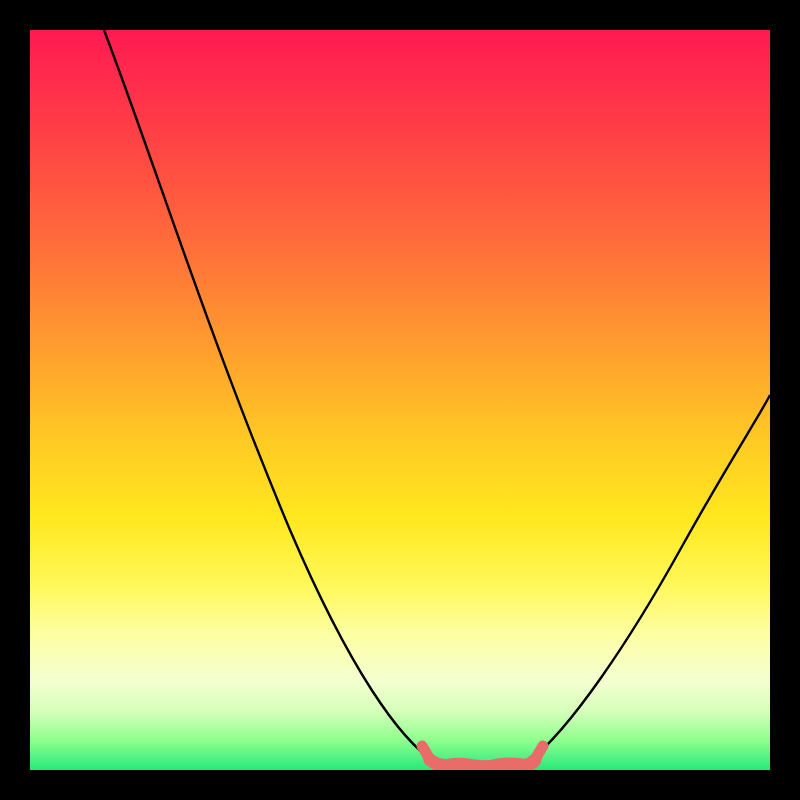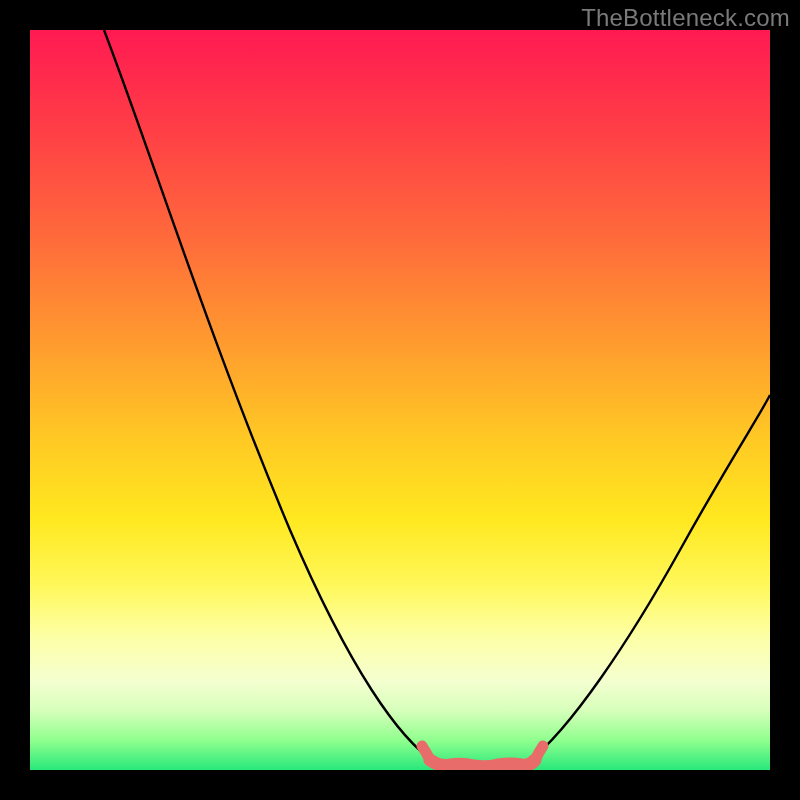--- a/index.html
+++ b/index.html
@@ -60,21 +60,20 @@
     inset: 0;
     width: 100%;
     height: 100%;
   }
 </style>
 </head>
 <body>
 
 <div class="frame">
 
-  <div class="watermark">TheBottleneck.com</div>
 
   <div class="plot">
     <div class="gradient"></div>
 
     <svg class="curves" viewBox="0 0 740 740" preserveAspectRatio="none">
 
       <path d="M 74 0
                C 120 120, 180 310, 260 500
                C 320 640, 370 710, 405 732" fill="none" stroke="#000" stroke-width="2.4"></path>
 

